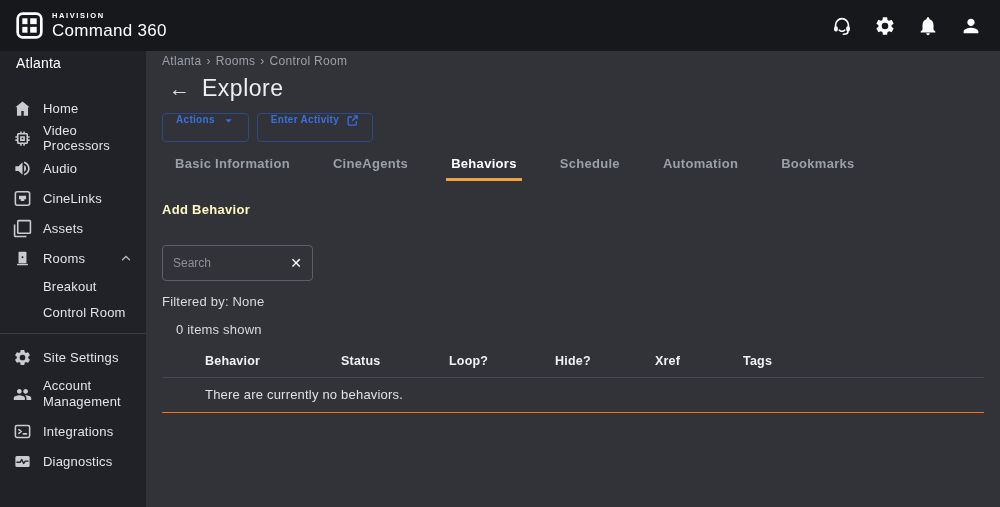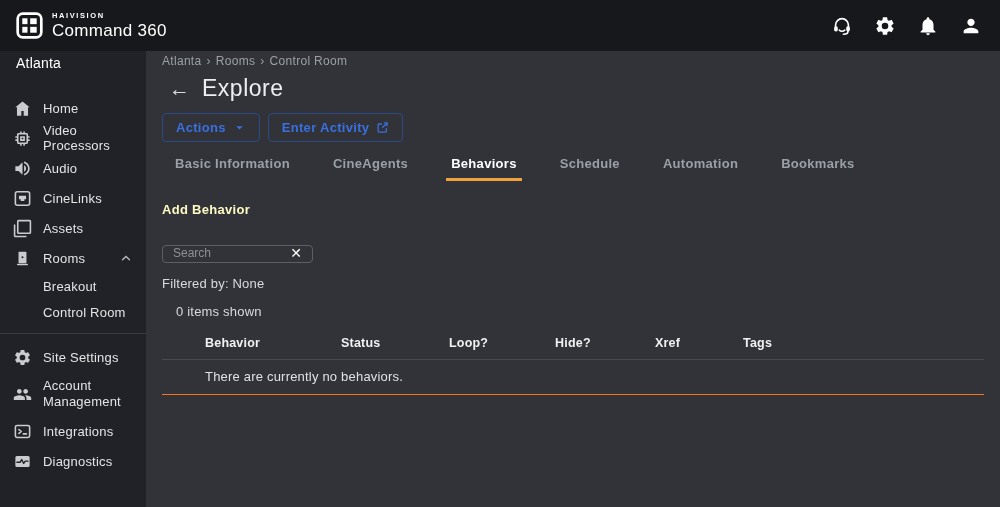--- a/index.html
+++ b/index.html
@@ -59,36 +59,36 @@
   }
   .breadcrumb { font-size:12px; color:#9ba0a6; letter-spacing:.3px; }
   .breadcrumb .crumb { cursor:pointer; }
   .breadcrumb .sep { margin:0 5px; color:#9ba0a6; }
   .title-row { display:flex; align-items:center; margin-top:7px; }
   .back-btn { font-size:21px; color:#d9dbde; cursor:pointer; margin:0 12px 0 7px; line-height:1; }
   .page-title { font-size:23px; color:#eceef0; letter-spacing:.5px; font-weight:normal; }
   .btn-row { display:flex; gap:8px; margin-top:11px; }
   .btn {
     background:transparent; border:1px solid #2c4a85; border-radius:4px;
-    color:#3a6fe0; font-size:13px; font-weight:bold; letter-spacing:.3px;
-    height:29px; padding:0 13px; display:flex; align-items:center; gap:7px;
+    color:#3a6fe0; font-size:10px; font-weight:bold; letter-spacing:.3px;
+    height:29px; padding:0 13px; display:flex; align-items:flex-start; gap:7px;
     cursor:pointer; font-family:"Liberation Sans", sans-serif;
   }
   .btn svg { width:13px; height:13px; }
   .tabs { display:flex; gap:33px; margin-top:14px; padding-left:8px; }
   .tab {
     font-size:13px; font-weight:bold; color:#9ba0a6; letter-spacing:.3px;
     padding:0 5px 7px 5px; cursor:pointer; border-bottom:3px solid transparent;
   }
   .tab.active { color:#ffffff; border-bottom-color:#f0a23c; }
   .add-link { margin-top:21px; font-size:13px; font-weight:bold; color:#fef9c3; letter-spacing:.3px; cursor:pointer; display:inline-block; }
   .search-box {
-    margin-top:27px; width:151px; height:18px;
+    margin-top:27px; width:151px; height:36px;
     border:1px solid #5c6066; border-radius:4px;
-    display:flex; align-items:flex-start; padding:0 9px 0 10px;
+    display:flex; align-items:center; padding:0 9px 0 10px;
   }
   .search-input {
     flex:1; min-width:0; background:transparent; border:none; outline:none;
     color:#e6e8ea; font-size:12px; font-family:"Liberation Sans", sans-serif;
   }
   .search-input::placeholder { color:#8d9197; }
   .search-clear { background:none; border:none; color:#ffffff; font-size:14px; cursor:pointer; line-height:1; padding:0 1px; font-family:"Liberation Sans", sans-serif; }
   .filtered-by { margin-top:13px; font-size:13px; color:#d9dbde; letter-spacing:.2px; }
   .items-shown { margin-top:13px; padding-left:14px; font-size:13px; color:#d9dbde; letter-spacing:.2px; }
   .table { margin-top:17px; }

